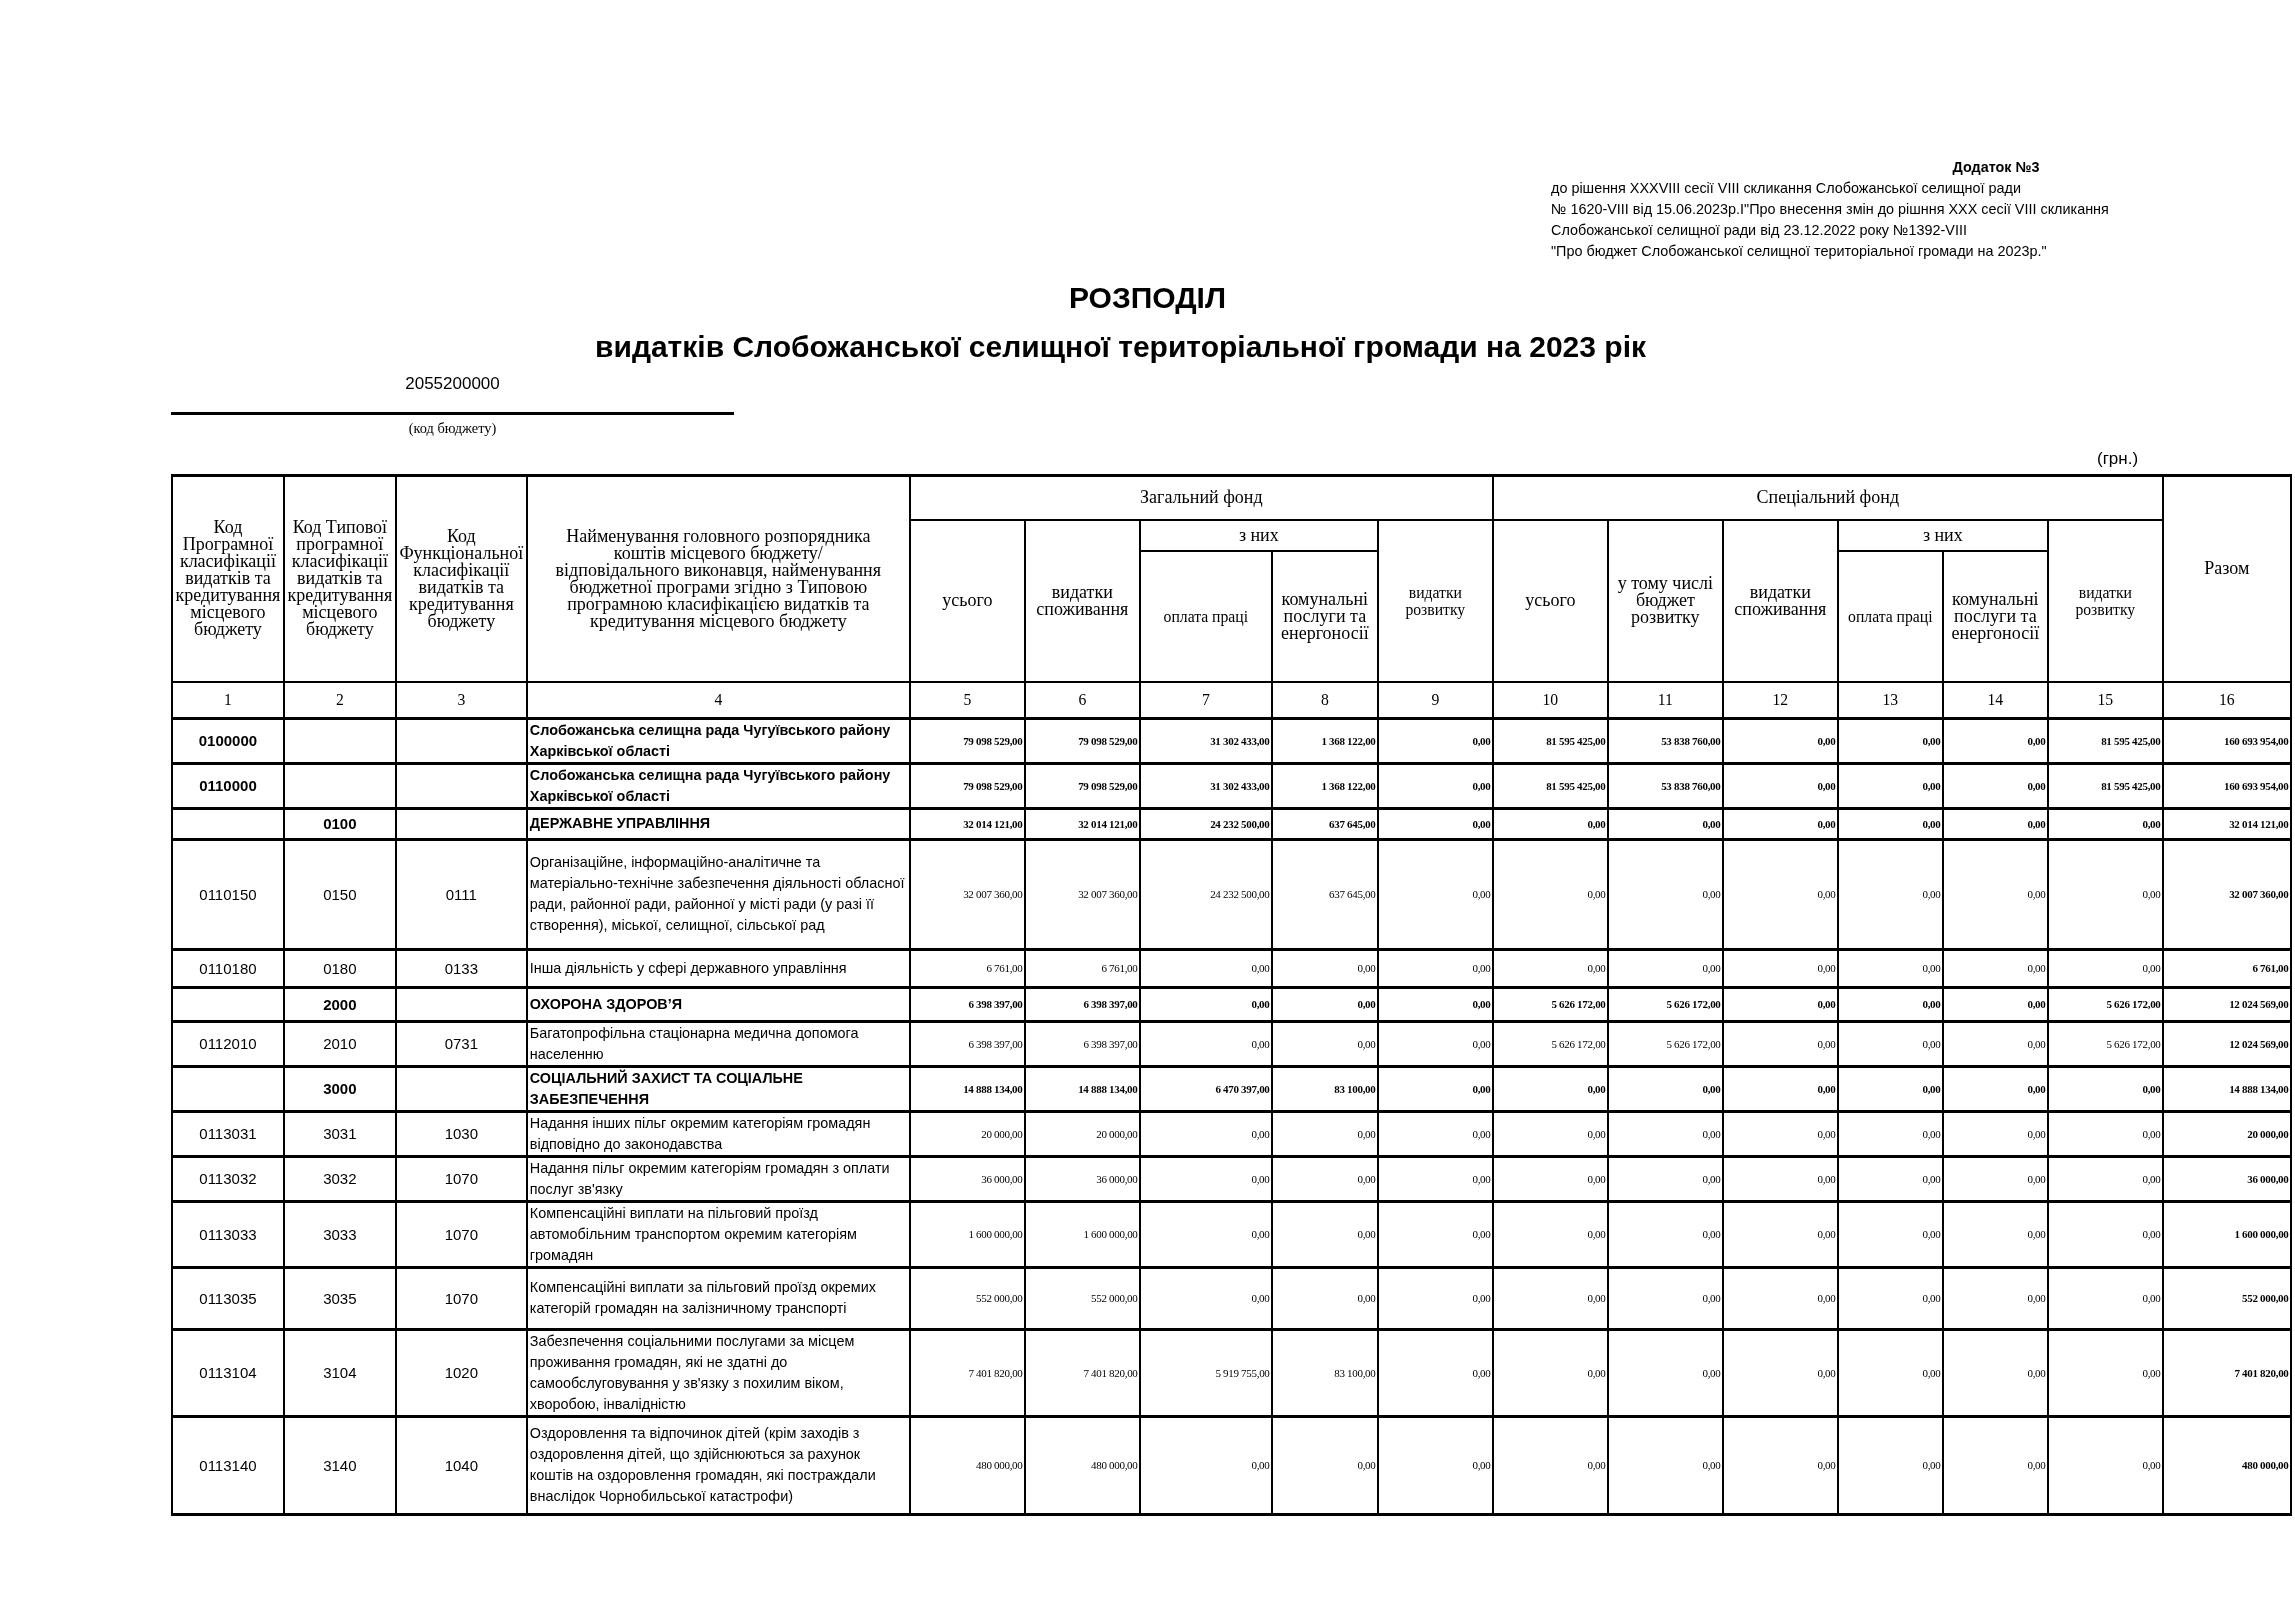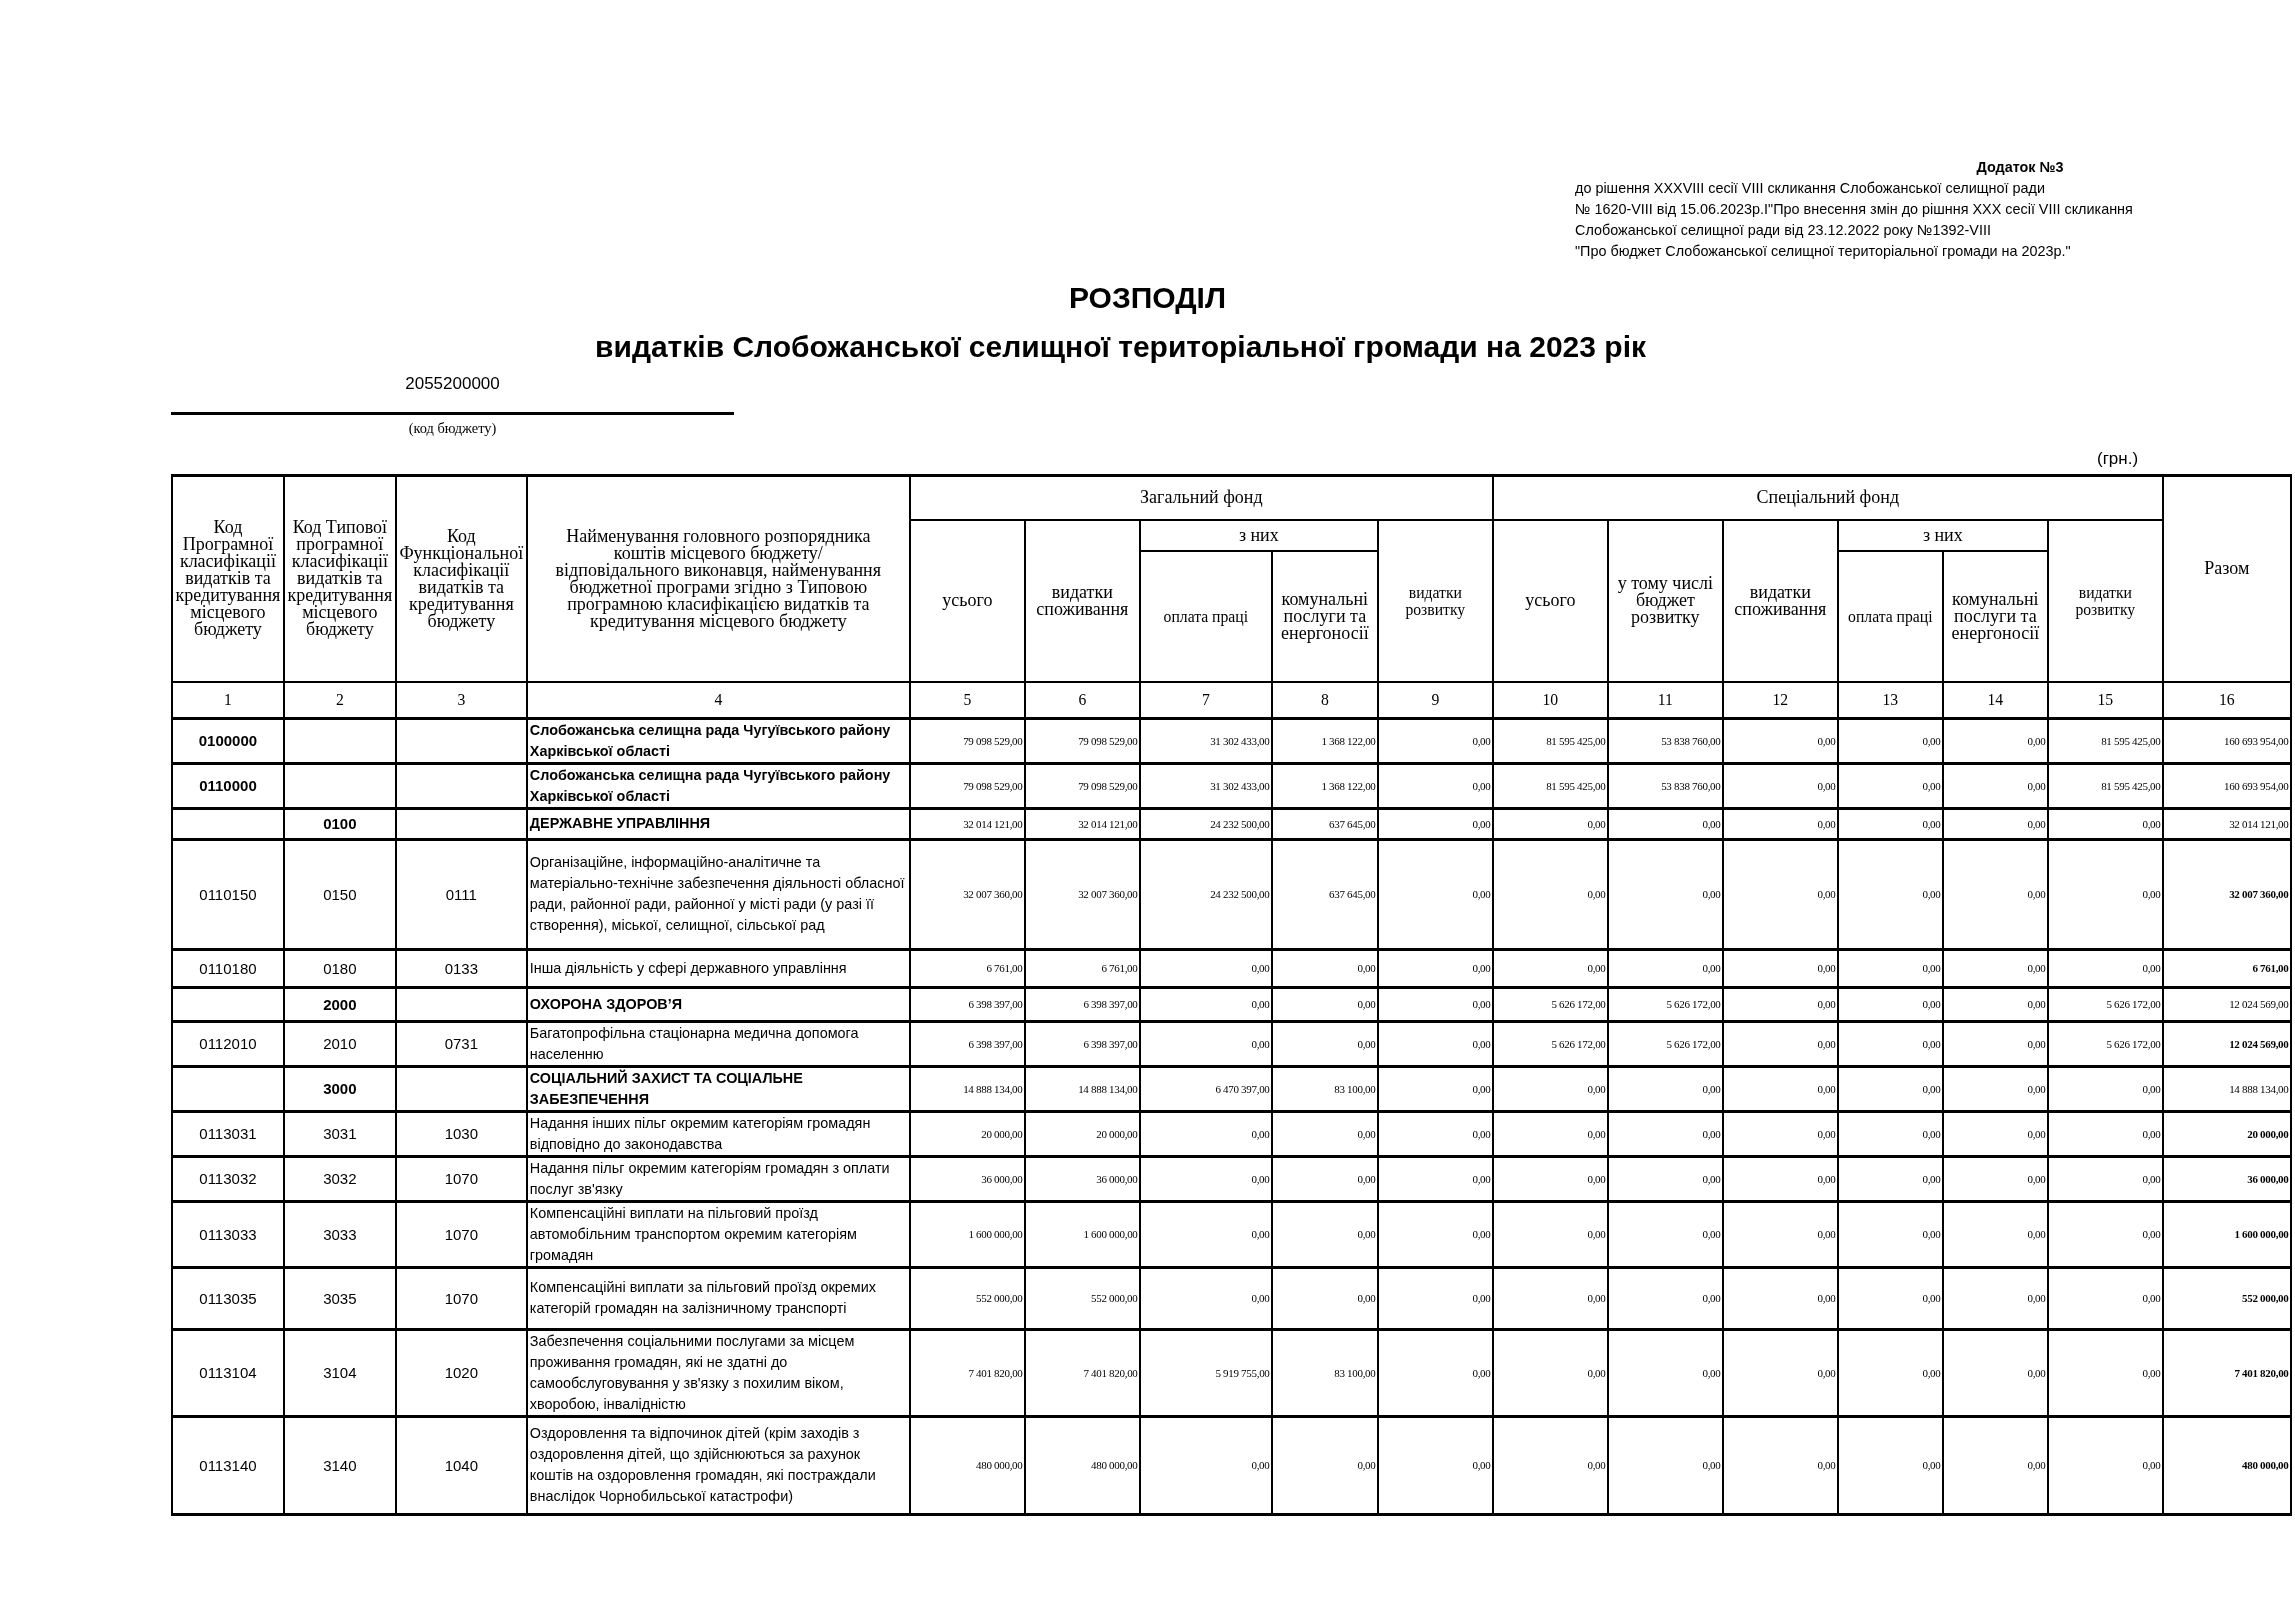--- a/index.html
+++ b/index.html
@@ -1,19 +1,19 @@
 <!DOCTYPE html>
 <html style="font-size:10.5px"><head>
 <meta charset="utf-8">
 <style>
   html, body { margin:0; padding:0; background:#ffffff; }
   body { width:2295px; height:1623px; position:relative; overflow:hidden; color:#000; }
   .abs { position:absolute; }
 
-  .annex { left:1551px; top:157px; width:720px; font-family:"Liberation Sans", sans-serif; font-size:14.4px; line-height:21px;margin-left:24px; }
+  .annex { left:1551px; top:157px; width:720px; font-family:"Liberation Sans", sans-serif; font-size:14.4px; line-height:21px; }
   .annex .t { text-align:center; font-weight:bold; padding-left:170px; }
   .annex .l { white-space:nowrap; }
 
   .title1 { left:0; width:2295px; top:281px; text-align:center; font-family:"Liberation Sans", sans-serif; font-weight:bold; font-size:30px; }
   .title2 { left:0; width:2241px; top:330px; text-align:center; font-family:"Liberation Sans", sans-serif; font-weight:bold; font-size:30px; }
 
   .budget-code { left:171px; top:374px; width:563px; text-align:center; font-family:Liberation Sans, sans-serif; font-size:17px; }
   .budget-line { left:171px; top:412px; width:563px; height:0; border-top:3.3px solid #000; }
   .budget-cap { left:171px; top:420px; width:563px; text-align:center; font-family:"Liberation Serif", serif; font-size:14.4px; }
   .unit { left:2097px; top:449px; font-family:"Liberation Sans", sans-serif; font-size:17px; }
@@ -25,21 +25,21 @@
   th.hbold { font-weight:bold; font-size:17px; }
   th.small { font-size:11px; line-height:14.4px; }
   th.mid { font-size:14.4px; line-height:19.6px; }
   tr.nums th { font-size:15.7px; height:34px; border-bottom-width:3.3px; }
   tr.h1 th { border-top-width:3.3px; }
 
   td.code { font-family:"Liberation Sans", sans-serif; font-size:15px; text-align:center; vertical-align:middle; }
   td.name { font-family:"Liberation Sans", sans-serif; font-size:14.4px; line-height:21px; text-align:left; vertical-align:middle; padding-left:2px !important; }
   td.num { font-family:"Liberation Serif", serif; font-size:11px; text-align:right; vertical-align:middle; white-space:nowrap; padding-right:1.3px !important; letter-spacing:-0.3px; }
   tr.bold td { font-weight:bold; }
-  tr.bold td.num { font-weight:normal; }
+  tr.bold td.num { font-weight:bold; }
   td.total { font-weight:bold; }
   tr.row td { border-bottom-width:3.3px; }
 </style>
 </head>
 <body>
 
 <div class="abs annex">
   <div class="t">Додаток №3</div>
   <div class="l">до рішення XXXVIII  сесії VIII скликання    Слобожанської селищної ради</div>
   <div class="l"> № 1620-VIII від 15.06.2023р.І"Про  внесення  змін до рішння ХХХ сесії  VIII скликання</div>

